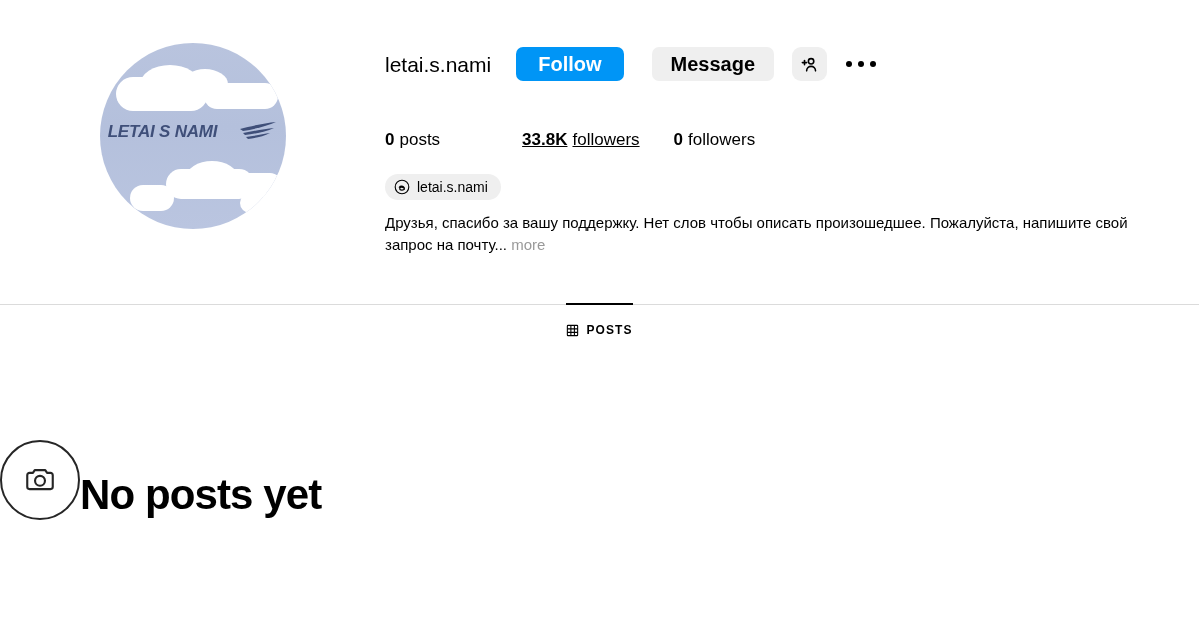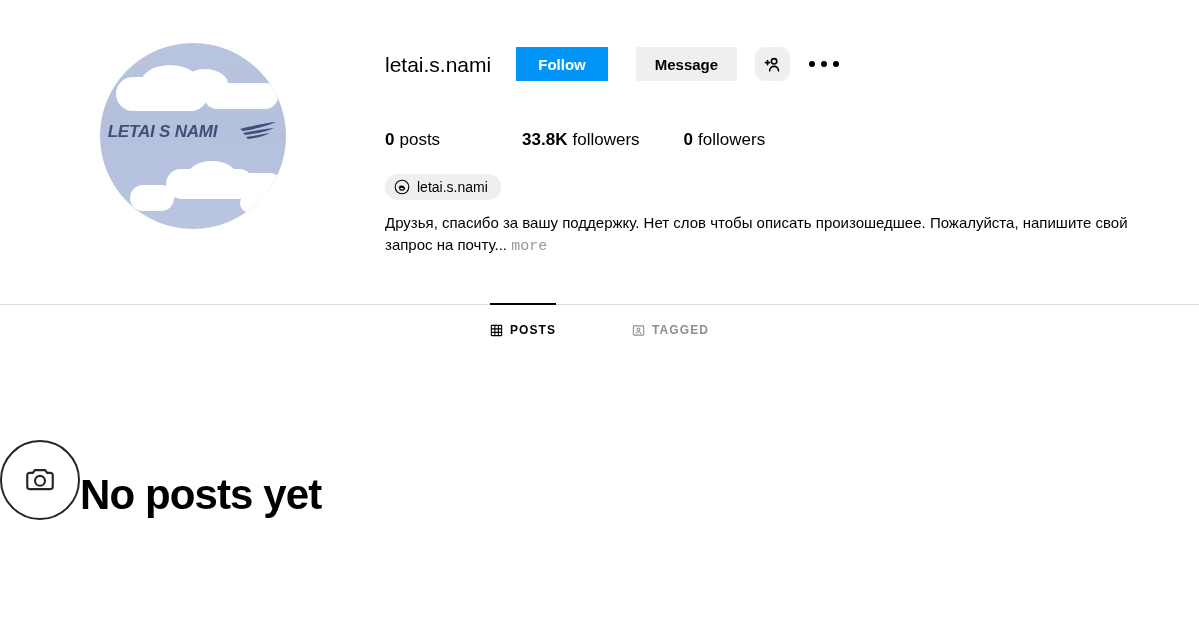--- a/index.html
+++ b/index.html
@@ -98,23 +98,23 @@
     font-size: 21px;
     font-weight: 400;
     color: #000000;
     line-height: 25px;
     white-space: nowrap;
   }
   .btn {
     border: none;
     cursor: pointer;
     font-family: "Liberation Sans", sans-serif;
-    font-size: 15px;
+    font-size: 20px;
     font-weight: bold;
-    border-radius: 0;
+    border-radius: 7px;
     height: 34px;
     display: inline-flex;
     align-items: center;
     justify-content: center;
     padding: 0 18px;
     white-space: nowrap;
   }
   .btn-follow {
     background: #0095f6;
     color: #ffffff;
@@ -161,21 +161,21 @@
     align-items: center;
     margin-top: 44px;
     font-size: 17px;
     line-height: 22px;
     color: #000;
   }
   .stat { display: inline-flex; gap: 5px; cursor: pointer; }
   .stat .num { font-weight: bold; }
   .stat .lbl { font-weight: 400; }
   .stat.posts { margin-right: 82px; }
-  .stat.followers { margin-right: 44px; }
+  .stat.followers { margin-right: 34px; text-decoration: underline; }
 
   
   .threads-badge {
     display: inline-flex;
     align-items: center;
     gap: 7px;
     background: #efefef;
     border-radius: 14px;
     padding: 4px 13px 4px 9px;
     margin-top: 23px;
@@ -191,21 +191,20 @@
   .bio {
     margin-top: 12px;
     font-size: 15px;
     line-height: 22px;
     color: #000;
     max-width: 745px;
   }
   .bio .more {
     color: #999999;
     cursor: pointer;
-    font-family: Liberation Mono, monospace;
   }
 
   
   .tabs-wrap {
     position: absolute;
     left: 0;
     right: 0;
     top: 304px;
     border-top: 1px solid #dbdbdb;
   }
@@ -354,28 +353,20 @@
     <div class="tabs">
 
       <div class="tab active">
         <svg width="13" height="13" viewBox="0 0 24 24" fill="none" stroke="#000" stroke-width="2">
           <rect x="2.5" y="2.5" width="19" height="19" rx="1.2"></rect>
           <path d="M2.5 9 H21.5 M2.5 15.5 H21.5 M9 2.5 V21.5 M15.5 2.5 V21.5"></path>
         </svg>
         <span>POSTS</span>
       </div>
 
-      <div class="tab">
-        <svg width="13" height="13" viewBox="0 0 24 24" fill="none" stroke="#8e8e8e" stroke-width="2">
-          <rect x="2.5" y="3.5" width="19" height="17" rx="1.6"></rect>
-          <circle cx="12" cy="10" r="2.6"></circle>
-          <path d="M7.6 17.2 c.7-2 2.3-3 4.4-3 s3.7 1 4.4 3" stroke-linecap="round"></path>
-        </svg>
-        <span>TAGGED</span>
-      </div>
 
     </div>
   </div>
 
   <div class="empty-state">
     <div class="empty-circle">
       <svg width="34" height="34" viewBox="0 0 24 24" fill="none" stroke="#262626" stroke-width="1.5">
         <path d="M3 8.6 a1.6 1.6 0 0 1 1.6-1.6 H7 l1.3-2 h7.4 l1.3 2 h2.4 A1.6 1.6 0 0 1 21 8.6 v8.2 a1.6 1.6 0 0 1-1.6 1.6 H4.6 A1.6 1.6 0 0 1 3 16.8 Z" stroke-linejoin="round"></path>
         <circle cx="12" cy="12.6" r="3.5"></circle>
       </svg>

